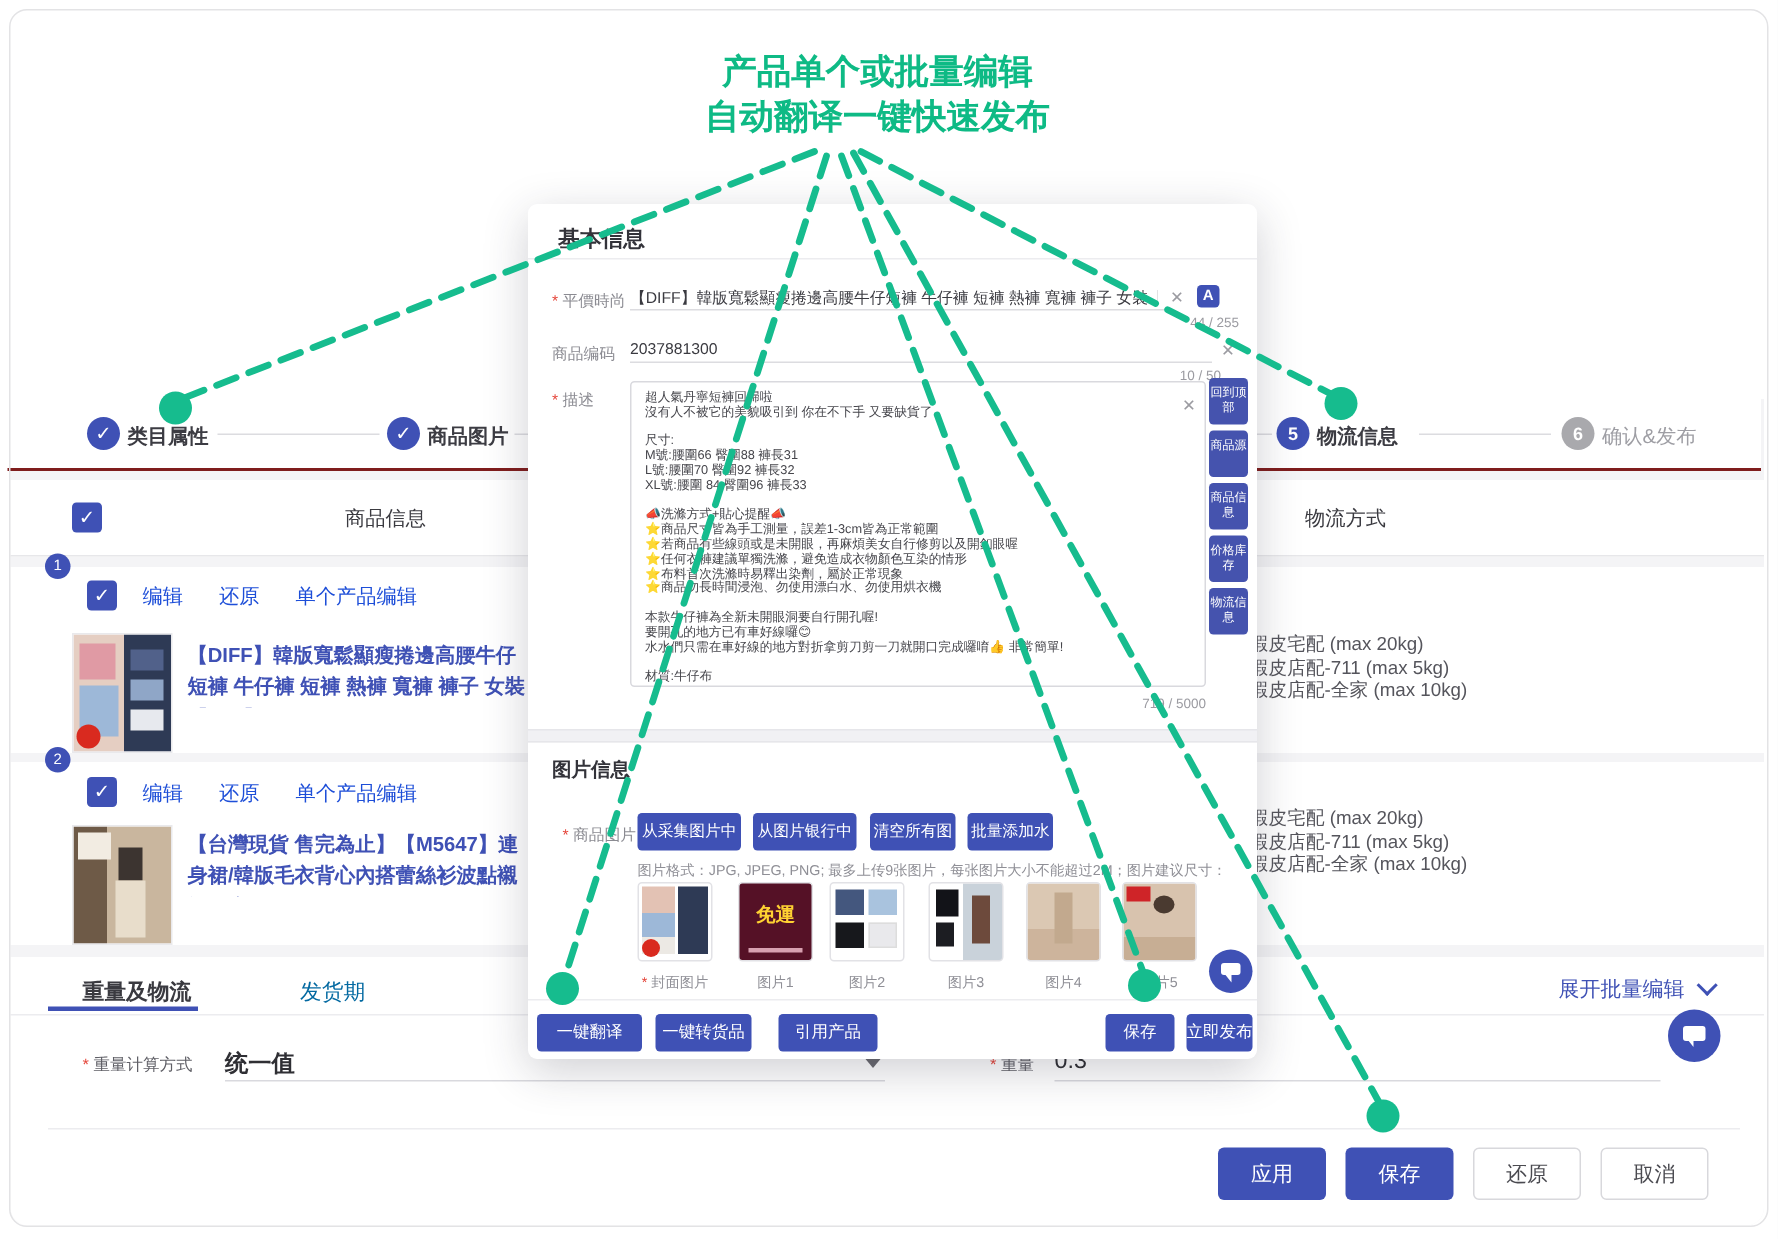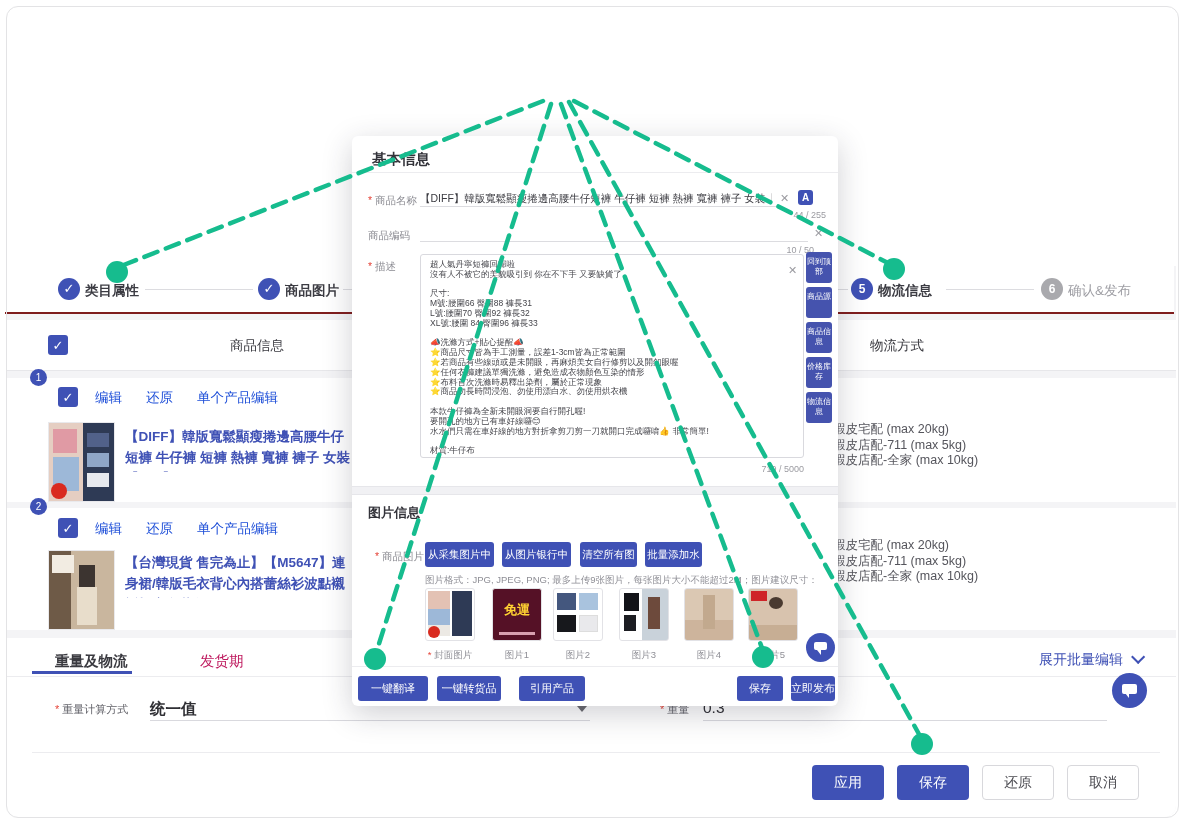--- a/index.html
+++ b/index.html
@@ -28,21 +28,21 @@
   .row-links{position:absolute;display:flex;gap:24px;}
   .prod-title{position:absolute;color:#3f51b5;font-size:13.5px;font-weight:bold;line-height:21px;width:232px;height:46px;overflow:hidden;}
   .logi{position:absolute;font-size:12.5px;color:#55555c;line-height:15.5px;}
   .vdiv{position:absolute;width:1px;background:#e7e7ea;}
   
   .photo{position:absolute;overflow:hidden;border:1px solid #e9e9ec;background:#eee;}
   .pblock{position:absolute;}
   .badge-red{position:absolute;border-radius:50%;background:#d92a1f;}
   
   .tab{position:absolute;font-size:14.5px;font-weight:bold;color:#3a3a40;cursor:pointer;}
-  .tab.inactive{color:#be185d;font-weight:500;text-align:right;}
+  .tab.inactive{color:#0369a1;font-weight:500;text-align:right;}
   .tab-underline{position:absolute;height:3px;background:#3f51b5;}
   .hline{position:absolute;height:1px;background:#ececef;}
   .field-label{position:absolute;font-size:11px;color:#5f5f66;}
   .req::before{content:"* ";color:#e5453a;}
   .field-value{position:absolute;font-size:15.5px;font-weight:bold;color:#2f2f34;}
   .underline-thin{position:absolute;height:1px;background:#d9d9de;}
   .caret-down{position:absolute;width:0;height:0;border-left:5px solid transparent;border-right:5px solid transparent;border-top:6px solid #6a6a70;}
   .btn{position:absolute;border-radius:4px;text-align:center;font-size:14px;cursor:pointer;box-sizing:border-box;}
   .btn.primary{background:#3f51b5;color:#fff;}
   .btn.plain{background:#fff;color:#4a4a50;border:1px solid #d8d8dc;}
@@ -74,20 +74,24 @@
   
   #overlay{position:absolute;left:0;top:0;z-index:60;pointer-events:none;}
 </style>
 </head>
 <body>
 
 <div id="stage">
   <div id="page-bg"></div>
   <div id="frame"></div>
 
+  <div id="anno-title">
+    <div>产品单个或批量编辑</div>
+    <div>自动翻译一键快速发布</div>
+  </div>
 
   <div class="card" style="left:5px;top:266px;width:1169px;height:46px;border-bottom:2px solid #7f1d1d;">
     <div class="step-circle ic-check" style="position:absolute;left:53px;top:12px;"></div>
     <div class="step-label" style="left:80px;top:16px;">类目属性</div>
     <div class="step-line" style="left:140px;top:23px;width:108px;"></div>
     <div class="step-circle ic-check" style="position:absolute;left:253px;top:12px;"></div>
     <div class="step-label" style="left:280px;top:16px;">商品图片</div>
     <div class="step-line" style="left:338px;top:23px;width:40px;"></div>
     <div class="step-line" style="left:833px;top:23px;width:10px;"></div>
     <div class="step-circle" style="left:846px;top:12px;">5</div>
@@ -172,28 +176,29 @@
     <div class="btn plain" style="left:1060px;top:127px;width:72px;height:35px;line-height:33px;">取消</div>
   </div>
 
   <div class="chat-fab" style="left:806px;top:633px;width:29px;height:29px;"></div>
   <div class="chat-fab" style="left:1112px;top:673px;width:35px;height:35px;"></div>
 
   <div id="modal">
     <div class="m-title">基本信息</div>
     <div class="hline" style="left:0;top:36px;width:486px;"></div>
 
-    <div class="m-label req" style="left:16px;top:58px;">商品名称</div>
+    <div class="m-label req" style="left:16px;top:58px;">平價時尚</div>
     <div class="m-value" style="left:68px;top:56px;width:352px;">【DIFF】韓版寬鬆顯瘦捲邊高腰牛仔短褲 牛仔褲 短褲 熱褲 寬褲 褲子 女裝【P80】</div>
     <div class="m-under" style="left:68px;top:70px;width:356px;"></div>
     <div class="ic-x" style="left:428px;top:56px;"></div>
     <div class="ic-a" style="left:446px;top:54px;"></div>
     <div class="m-counter" style="left:392px;top:74px;width:82px;">44 / 255</div>
 
     <div class="m-label" style="left:16px;top:93px;">商品编码</div>
+    <div class="m-value" style="left:68px;top:91px;width:380px;">2037881300</div>
     <div class="m-under" style="left:68px;top:105px;width:388px;"></div>
     <div class="ic-x" style="left:462px;top:91px;"></div>
     <div class="m-counter" style="left:380px;top:109px;width:82px;">10 / 50</div>
 
     <div class="m-label req" style="left:16px;top:124px;">描述</div>
     <div class="desc-box">超人氣丹寧短褲回歸啦
 沒有人不被它的美貌吸引到 你在不下手 又要缺貨了
 
 尺寸:
 M號:腰圍66 臀圍88 褲長31

